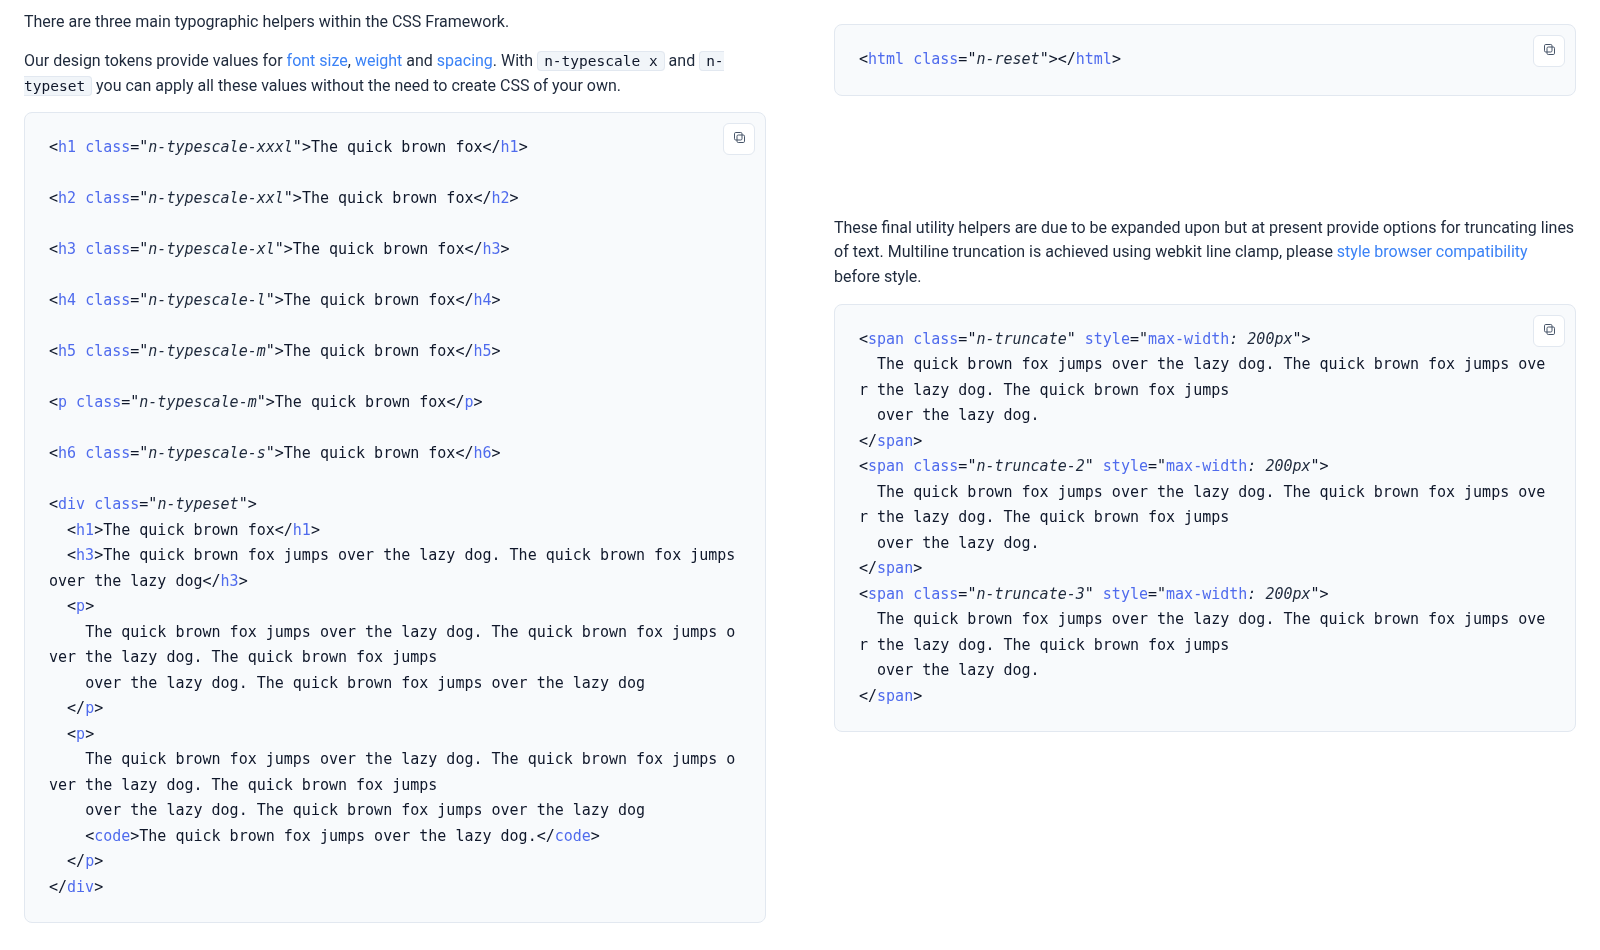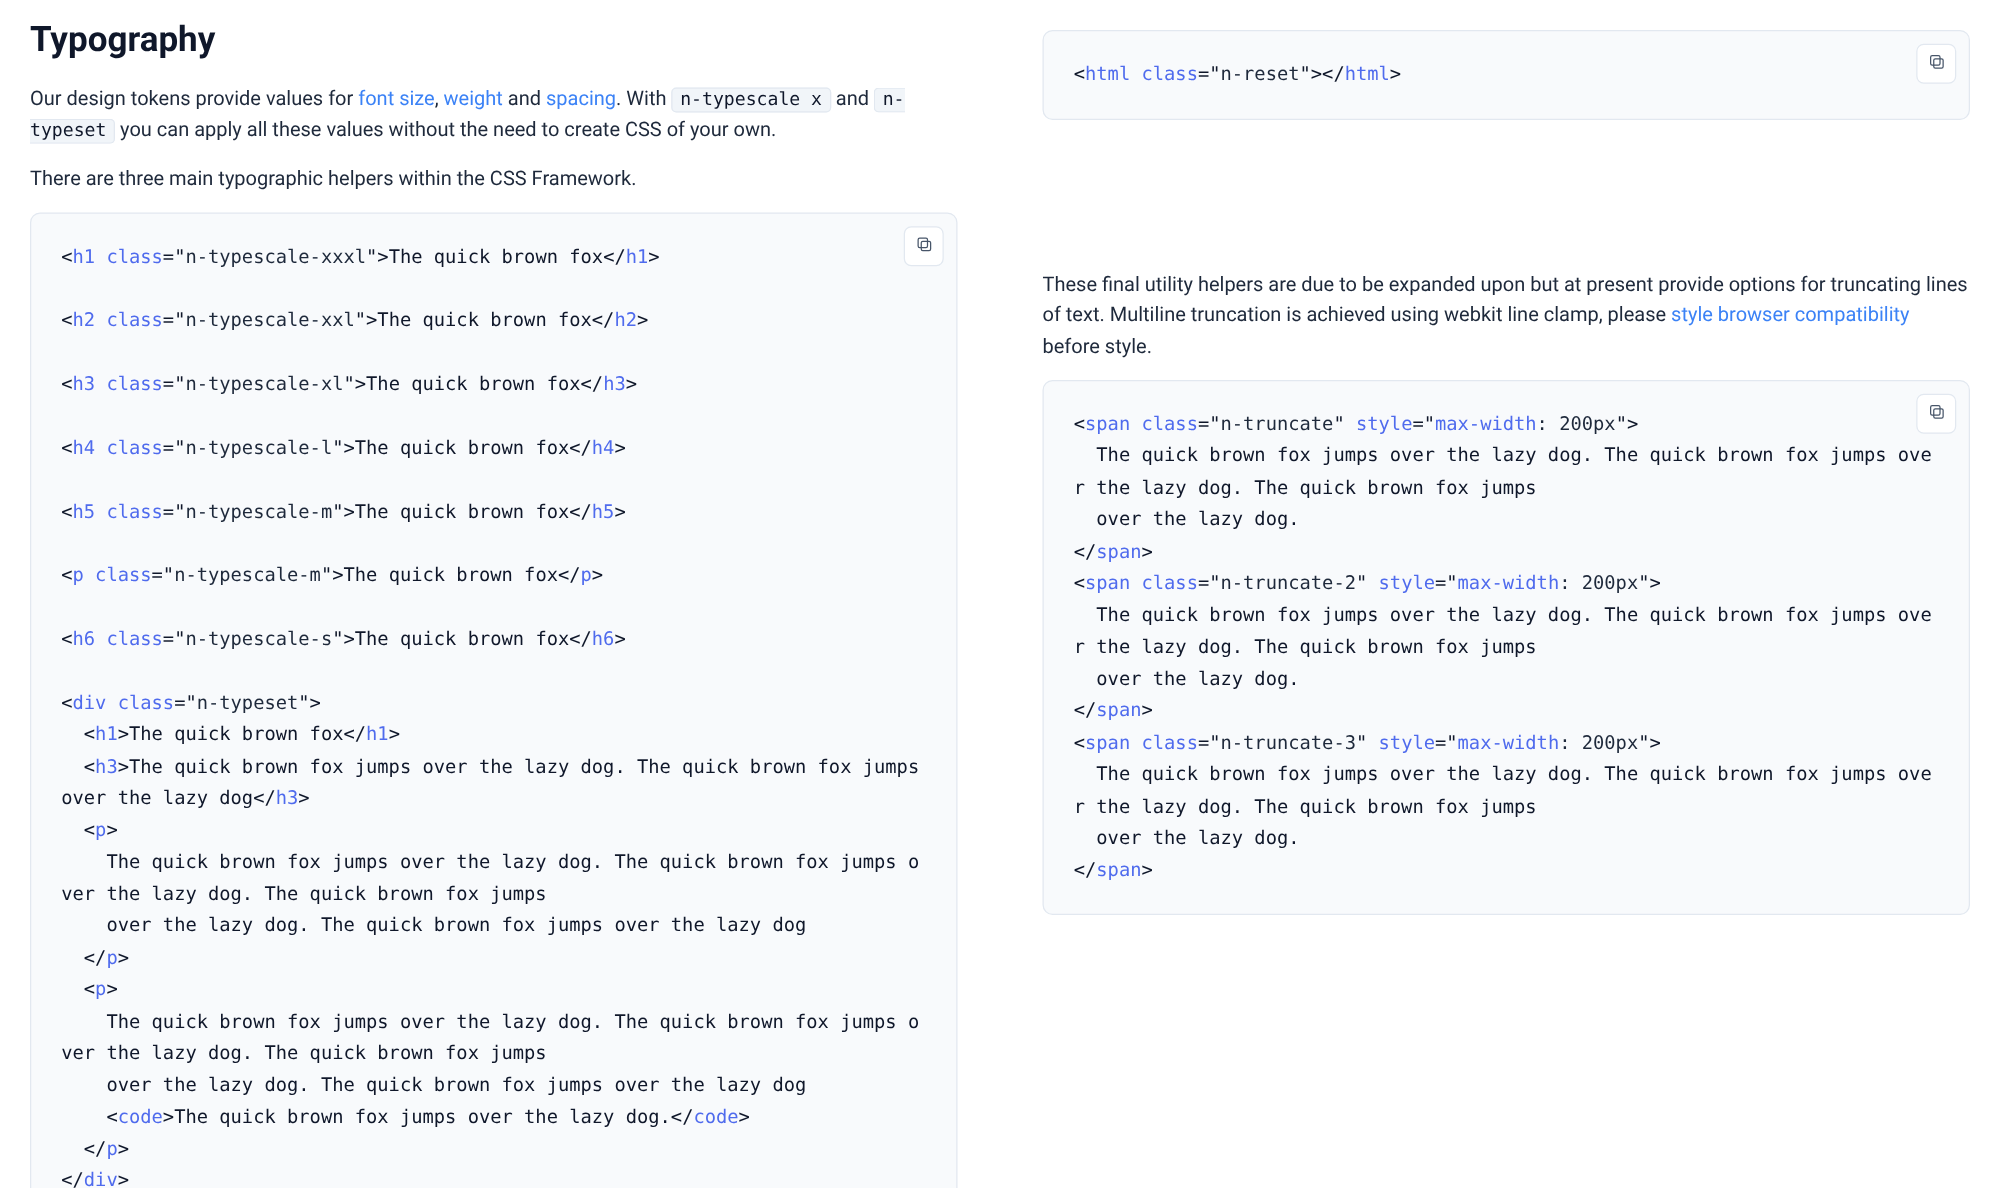--- a/index.html
+++ b/index.html
@@ -72,33 +72,32 @@
     border:1px solid var(--panel-border);
     background:#fff;
     border-radius:6px;
     display:flex;align-items:center;justify-content:center;
     cursor:pointer;
   }
   .copy-btn svg{width:15px;height:15px;stroke:#475569;fill:none;stroke-width:1.6;}
   .tok-punct{color:var(--ink);}
   .tok-tag{color:var(--code-tag);}
   .tok-attr{color:var(--code-attr);margin-top:38px;}
-  .tok-val{color:var(--code-val);}
+  .tok-val{color:var(--code-val);font-style:italic;}
   .tok-prop{color:var(--code-prop);}
   .spacer-lg{height:120px;}
 </style>
 </head>
 <body>
 
 <div class="col">
-  <h2 class="section-title">Typography</h2>
+  <p class="prose">There are three main typographic helpers within the CSS Framework.</p>
   <p class="prose">
     <span>Our design tokens provide values for </span><a class="link" href="#">font size</a><span>, </span><a class="link" href="#">weight</a><span> and </span><a class="link" href="#">spacing</a><span>. With </span><code class="inline">n-typescale x</code><span> and </span><code class="inline">n-typeset</code><span> you can apply all these values without the need to create CSS of your own.</span>
   </p>
-  <p class="prose">There are three main typographic helpers within the CSS Framework.</p>
 
   <div class="codeblock">
     <button class="copy-btn">
       <span>
         <svg viewBox="0 0 24 24">
             <rect x="8" y="8" width="12" height="12" rx="2"></rect>
             <rect x="4" y="4" width="12" height="12" rx="2"></rect>
           </svg>
       </span>
     </button>

